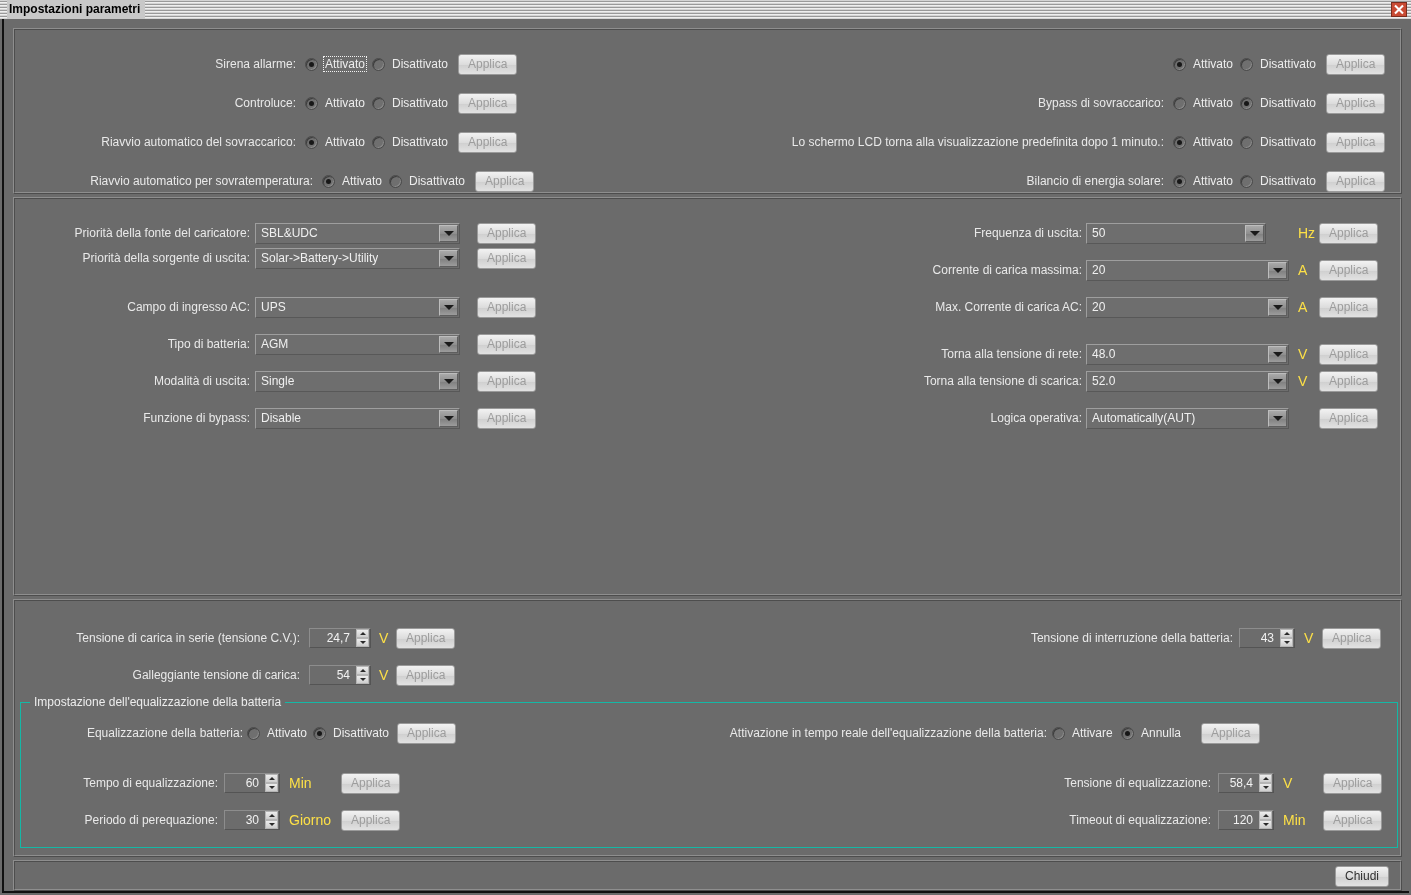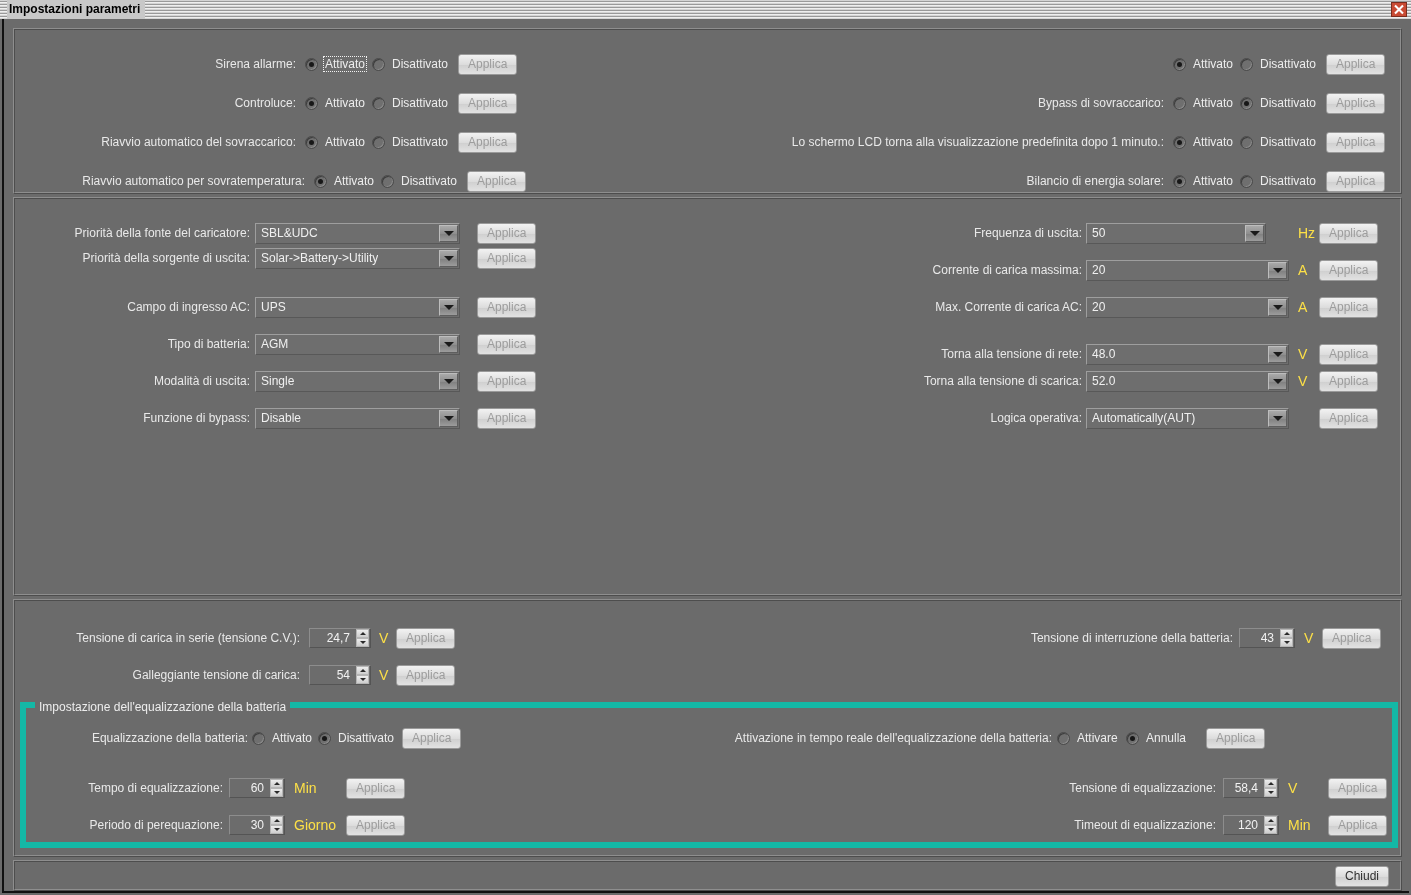--- a/index.html
+++ b/index.html
@@ -199,21 +199,21 @@
   }
   .spin .sbtn i{display:block;width:0;height:0;}
   .spin .sbtn.up i{border-left:3px solid transparent;border-right:3px solid transparent;border-bottom:3px solid #2a2a2a;}
   .spin .sbtn.dn i{border-left:3px solid transparent;border-right:3px solid transparent;border-top:3px solid #2a2a2a;}
 
   .unit{ font-size:14px;color:#fde047;white-space:nowrap;line-height:22px;}
 
   
   #eq-group{
     position:absolute;left:5px;top:101px;width:1378px;height:146px;
-    border:6px solid #14b8a6;
+    border:1px solid #14b8a6;
     box-sizing:border-box;
   }
   #eq-group .gtitle{
     position:absolute;left:9px;top:-8px;
     background:#6b6b6b;
     padding:0 4px;
     font-size:12px;color:#ededed;
     white-space:nowrap;
     line-height:14px;
   }
@@ -271,21 +271,21 @@
               <div class="radio-wrap" style="position: absolute; left: 290px;">
                 <span class="radio on"></span>
                 <span class="radio-text">Attivato</span>
               </div>
               <div class="radio-wrap" style="position: absolute; left: 357px;">
                 <span class="radio"></span>
                 <span class="radio-text">Disattivato</span>
               </div>
               <div class="btn" style="position: absolute; left: 443px;">Applica</div>
             </div>
-            <div class="row" style="top: 140px; left: 9px; width: 690px;">
+            <div class="row" style="top: 140px; left: 17px; width: 690px;">
               <div class="lbl" style="position: absolute; right: 409px;">Riavvio automatico per sovratemperatura:</div>
               <div class="radio-wrap" style="position: absolute; left: 290px;">
                 <span class="radio on"></span>
                 <span class="radio-text">Attivato</span>
               </div>
               <div class="radio-wrap" style="position: absolute; left: 357px;">
                 <span class="radio"></span>
                 <span class="radio-text">Disattivato</span>
               </div>
               <div class="btn" style="position: absolute; left: 443px;">Applica</div>

